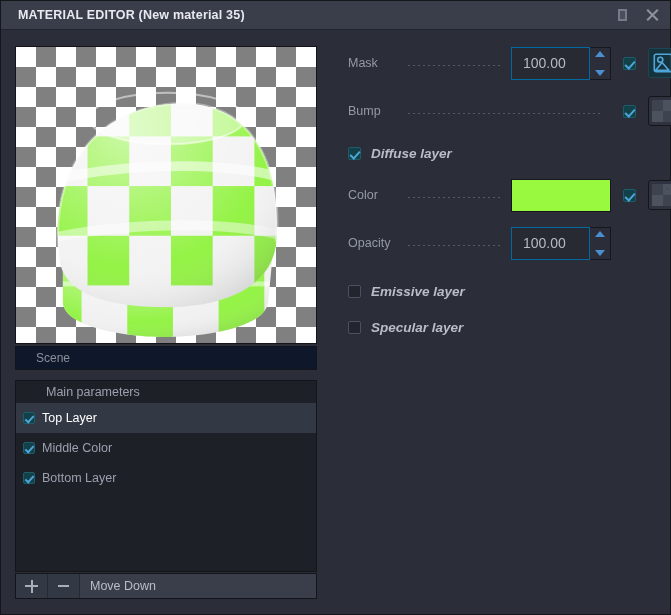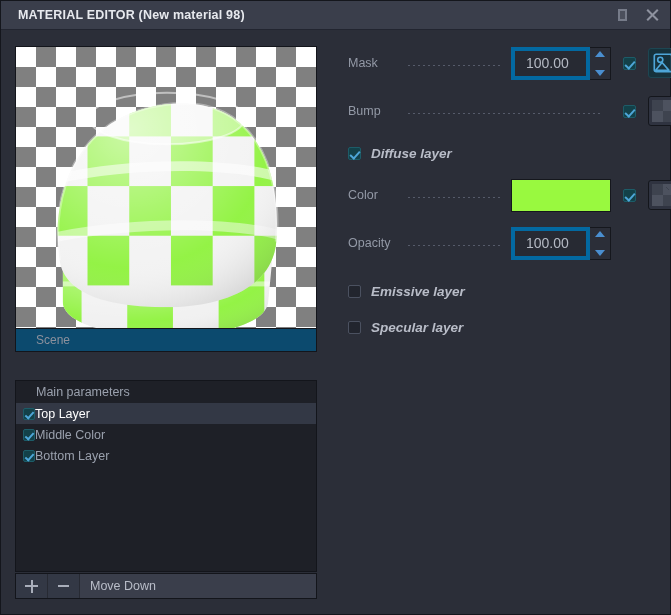--- a/index.html
+++ b/index.html
@@ -68,48 +68,48 @@
     background-color: #ffffff;
     background-image:
       linear-gradient(45deg, #808080 25%, transparent 25%, transparent 75%, #808080 75%),
       linear-gradient(45deg, #808080 25%, transparent 25%, transparent 75%, #808080 75%);
     background-size: 40px 40px;
     background-position: 0 0, 20px 20px;
   }
   .preview-svg { position: absolute; inset: 0; }
 
   .scene-bar {
-    position: absolute; left: 14px; top: 327px;
+    position: absolute; left: 14px; top: 345px;
     width: 302px; height: 24px;
-    background: #0c4a6e;
+    background: #0f172a;
     border: 1px solid #13151b;
     display: flex; align-items: center; text-align: right;
   }
   .scene-bar span {
     margin-left: 20px;
     font-size: 12px; color: #8d919d;
   }
 
   
   .list-panel {
     position: absolute; left: 14px; top: 379px;
     width: 302px; height: 192px;
     background: #1e2027;
     border: 1px solid #13151b;
     overflow: hidden;
   }
   .list-header {
     height: 22px; display: flex; align-items: center;
-    padding-left: 20px;
+    padding-left: 30px;
     font-size: 12.5px; color: #9aa0ad;
     background: #1e2027;
   }
   .layer-row {
-    height: 21px; display: flex; align-items: center;
-    padding-left: 7px; gap: 0;
+    height: 30px; display: flex; align-items: center;
+    padding-left: 7px; gap: 7px;
     font-size: 12.5px; color: #9aa0ad;
     cursor: default;
   }
   .layer-row.selected { background: #333845; color: #ffffff; }
 
   
   .cb {
     width: 13px; height: 13px; flex: 0 0 13px;
     border: 1px solid #4b5160;
     background: #22252e;
@@ -178,21 +178,21 @@
     background-repeat: repeat-x;
     position: relative; top: 2px;
   }
   .spin-wrap {
     display: flex; align-items: stretch;
     width: 100px; height: 33px; flex: 0 0 auto;
   }
   .numfield {
     flex: 1 1 auto;
     background: #272a33;
-    border: 4px solid #0369a1;
+    border: 1px solid #0369a1;
     display: flex; align-items: center;
     padding-left: 11px;
     font-size: 14px; color: #b5bac4;
     cursor: text;
   }
   .spinners {
     width: 21px; flex: 0 0 21px;
     display: flex; flex-direction: column;
     justify-content: space-between;
     background: #2b2e38;
@@ -248,21 +248,21 @@
     font-size: 13.5px; font-weight: bold; color: #b9bdc8;
   }
   .gap-small { height: 6px; }
 </style>
 </head>
 <body>
 
 <div class="window">
 
   <div class="titlebar">
-    <div class="titlebar-text">MATERIAL EDITOR (New material 98)</div>
+    <div class="titlebar-text">MATERIAL EDITOR (New material 35)</div>
     <div class="titlebar-buttons">
       <div class="win-btn">
         <div class="restore-glyph"></div>
       </div>
       <div class="win-btn">
         <div class="close-glyph"></div>
       </div>
     </div>
   </div>
 

